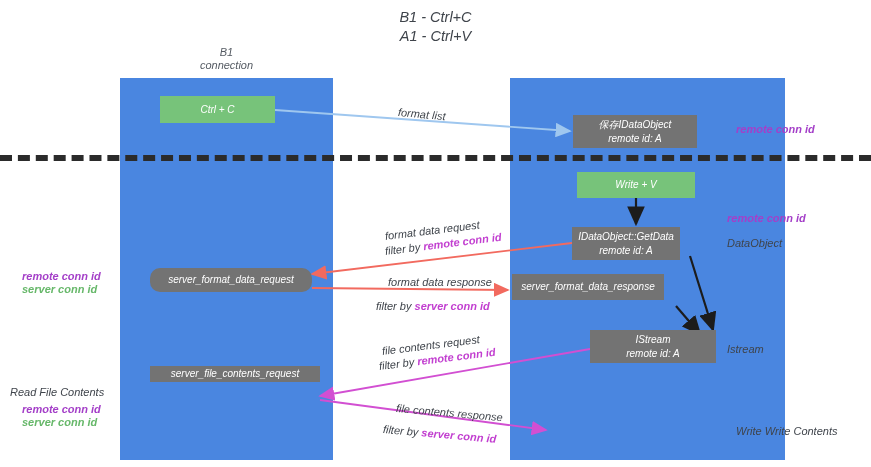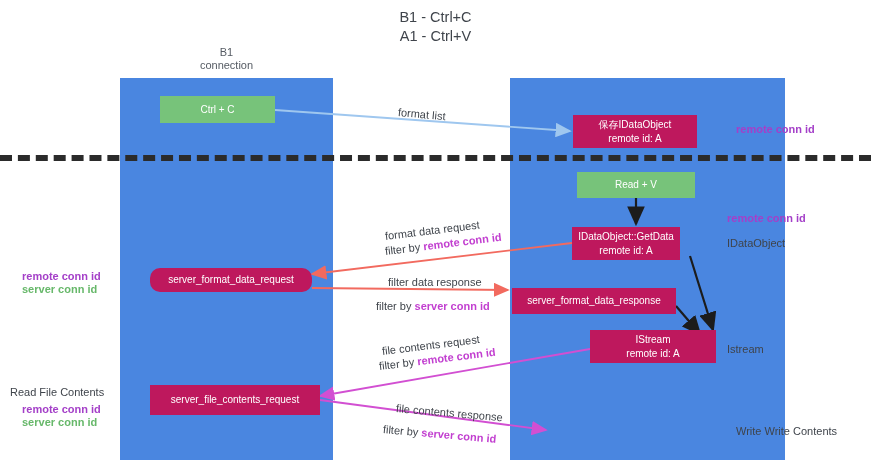--- a/index.html
+++ b/index.html
@@ -9,20 +9,21 @@
   }
   body {
     font-family: "Liberation Sans", sans-serif;
   }
   #stage {
     position: relative;
     width: 871px;
     height: 467px;
     background: #ffffff;
     overflow: hidden;
+    font-style: italic;
   }
   .lane {
     position: absolute;
     background: #4a86e0;
   }
   .lane-b1 { left: 120px; top: 78px; width: 213px; height: 382px; }
   .lane-a1 { left: 510px; top: 78px; width: 275px; height: 382px; }
 
   .col-title {
     position: absolute;
@@ -55,21 +56,21 @@
     align-items: center;
     justify-content: center;
     color: #ffffff;
     font-size: 10px;
     line-height: 14px;
     text-align: center;
     white-space: pre-line;
     padding: 3px 6px;
   }
   .node.green { background: #77c37a; }
-  .node.orange { background: #be185d; text-align: center; }
+  .node.orange { background: #737373; text-align: center; }
 
   .side-label {
     position: absolute;
     font-size: 11px;
     line-height: 14px;
     white-space: pre-line;
   }
   .lbl-dark { color: #3f444b; }
   .lbl-purple { color: #a43fc8; font-weight: bold; }
   .lbl-green { color: #67b86a; font-weight: bold; }
@@ -150,40 +151,40 @@
     <line x1="320" y1="400" x2="546" y2="430" stroke="#d24fd2" stroke-width="1.8" marker-end="url(#ah-magenta)"></line>
   </svg>
 
   <div class="dashline"></div>
 
   <div class="node green" style="left:160px; top:96px; width:115px; height:27px;">Ctrl + C</div>
 
   <div class="node orange" style="left:573px; top:115px; width:124px; height:33px;">保存IDataObject
 remote id: A</div>
 
-  <div class="node green" style="left:577px; top:172px; width:118px; height:26px;">Read + V</div>
+  <div class="node green" style="left:577px; top:172px; width:118px; height:26px;">Write + V</div>
 
   <div class="node orange" style="left:572px; top:227px; width:108px; height:33px;">IDataObject::GetData
 remote id: A</div>
 
   <div class="node orange" style="left:150px; top:268px; width:162px; height:24px;border-radius:10px;">server_format_data_request</div>
 
-  <div class="node orange" style="left:512px; top:288px; width:164px; height:26px;">server_format_data_response</div>
+  <div class="node orange" style="left:512px; top:274px; width:152px; height:26px;">server_format_data_response</div>
 
   <div class="node orange" style="left:590px; top:330px; width:126px; height:33px;">IStream
 remote id: A</div>
 
-  <div class="node orange" style="left:150px; top:385px; width:170px; height:30px;">server_file_contents_request</div>
+  <div class="node orange" style="left:150px; top:366px; width:170px; height:16px;">server_file_contents_request</div>
 
 
   <div class="side-label lbl-purple" style="left:736px; top:122px;">remote conn id</div>
 
   <div class="side-label lbl-purple" style="left:727px; top:211px;">remote conn id</div>
 
-  <div class="side-label lbl-dark" style="left:727px; top:236px;">IDataObject</div>
+  <div class="side-label lbl-dark" style="left:727px; top:236px;">DataObject</div>
 
   <div class="side-label lbl-dark" style="left:727px; top:342px;">Istream</div>
 
   <div class="side-label lbl-dark" style="left:736px; top:424px;">Write Write Contents</div>
 
   <div class="side-label lbl-purple" style="left:22px; top:269px;">remote conn id</div>
   <div class="side-label lbl-green" style="left:22px; top:282px;">server conn id</div>
 
   <div class="side-label lbl-dark" style="left:10px; top:385px;">Read File Contents</div>
   <div class="side-label lbl-purple" style="left:22px; top:402px;">remote conn id</div>
@@ -192,21 +193,21 @@
   <div class="edge-label rot-down-5" style="left:398px; top:105px;">format list</div>
 
   <div class="edge-label rot-up-7" style="left:385px; top:229px;">
     <span>format data request</span>
   </div>
   <div class="edge-label rot-up-7" style="left:385px; top:244px;">
     <span>filter by </span><span class="hl-purple">remote conn id</span>
   </div>
 
   <div class="edge-label" style="left:388px; top:275px;">
-    <span>filter data response</span>
+    <span>format data response</span>
   </div>
   <div class="edge-label" style="left:376px; top:299px;">
     <span>filter by </span><span class="hl-purple">server conn id</span>
   </div>
 
   <div class="edge-label rot-up-7" style="left:382px; top:344px;">
     <span>file contents request</span>
   </div>
   <div class="edge-label rot-up-7" style="left:379px; top:359px;">
     <span>filter by </span><span class="hl-purple">remote conn id</span>

